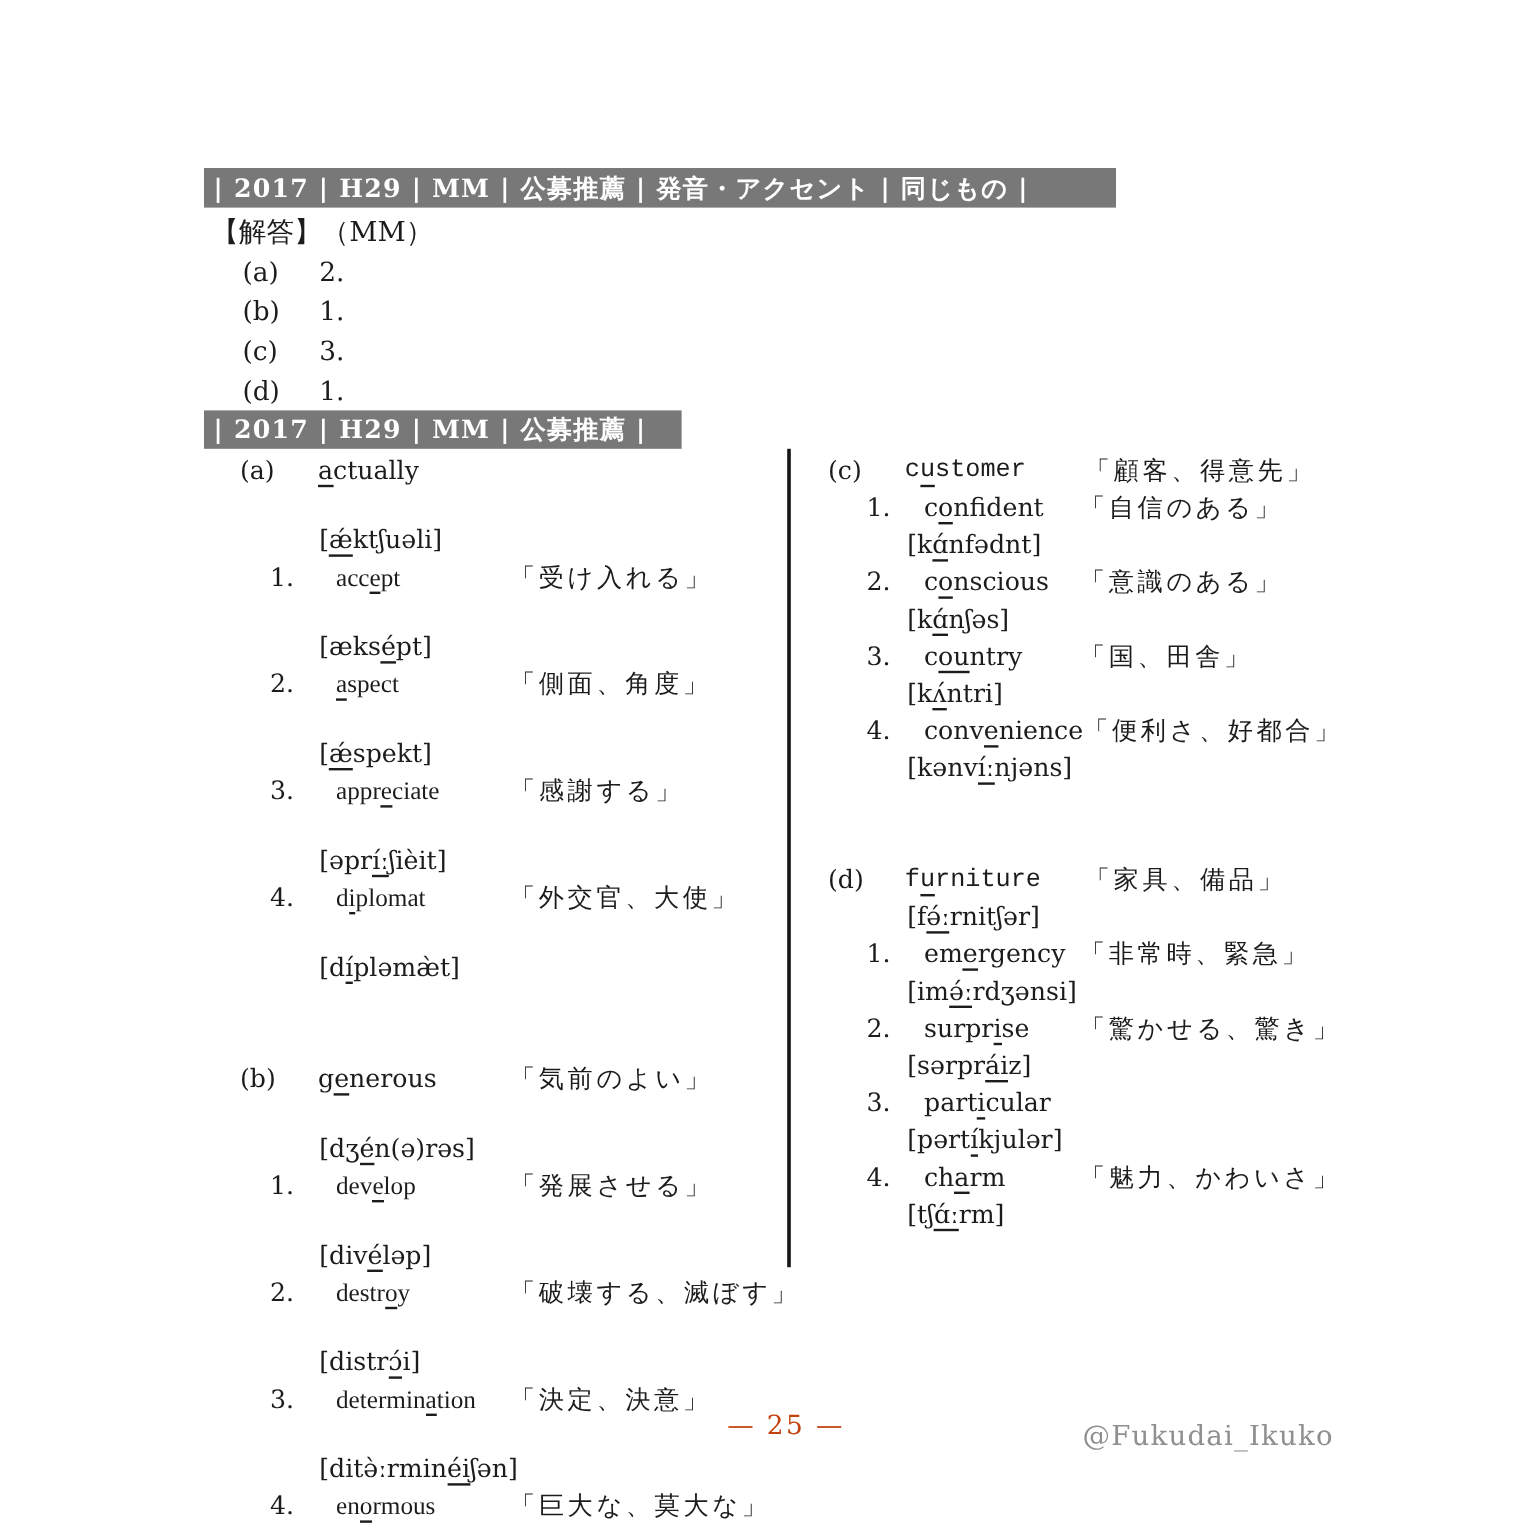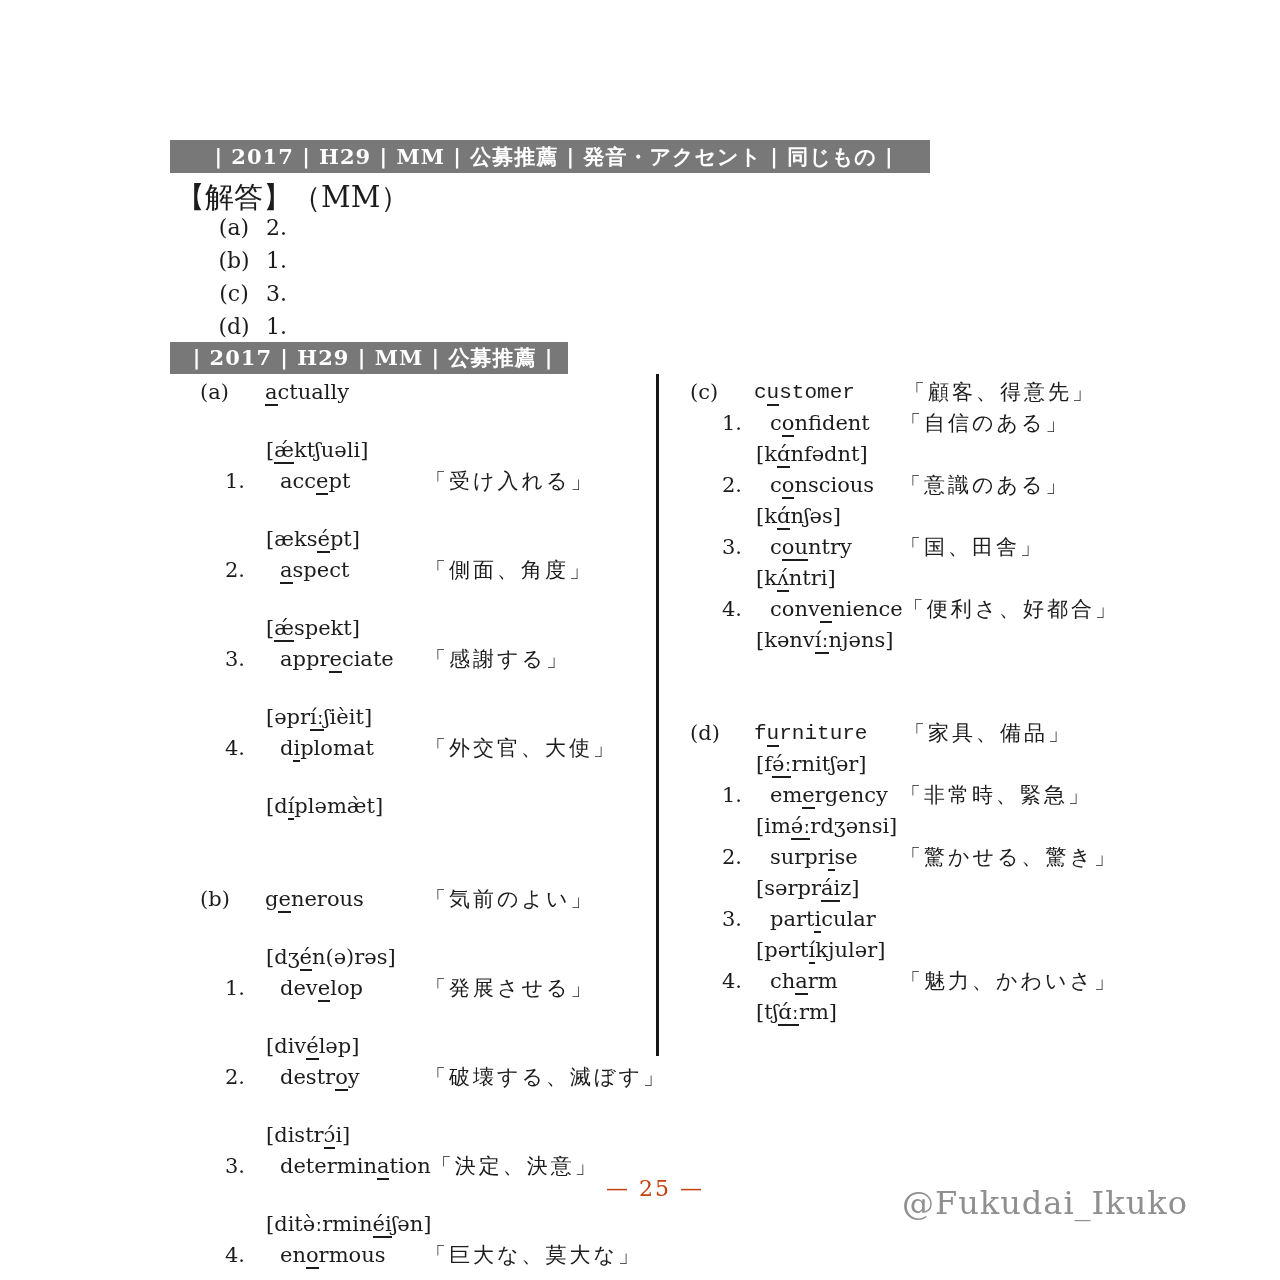--- a/index.html
+++ b/index.html
@@ -1,54 +1,54 @@
 <!DOCTYPE html>
 <html><head>
 <meta charset="utf-8">
 <style>
   html,body{margin:0;padding:0;}
   body{
     width:1280px;height:1280px;background:#ffffff;position:relative;
     font-family:"DejaVu Serif","Liberation Serif",serif;color:#1c1c1c;
     overflow:hidden;
   }
-  .abs{position:absolute;text-align:center;}
+  .abs{position:absolute;}
   .hbar{
     background:#787878;color:#ffffff;font-weight:bold;font-size:21px;
     line-height:33px;box-sizing:border-box;padding-left:8px;
     letter-spacing:1px;white-space:nowrap;overflow:hidden;
   }
   #bar1{left:170px;top:140px;width:760px;height:33px;}
   #bar2{left:170px;top:342px;width:398px;height:32px;line-height:32px;}
-  #kaito{left:176px;top:178px;font-size:29px;}
+  #kaito{left:176px;top:178px;font-size:23px;}
   #answers{left:202px;top:211px;font-size:22px;}
   .answer-row{display:flex;height:33px;line-height:33px;}
   .answer-row .albl{width:64px;}
   #divider{left:656px;top:374px;width:3px;height:682px;background:#151515;}
   .column{position:absolute;top:377px;font-size:21px;}
   #col-left{left:200px;width:456px;}
   #col-right{left:690px;width:475px;}
   .section.second{margin-top:62px;}
   .row{display:flex;height:31px;line-height:31px;white-space:nowrap;}
   .lbl{flex:none;}
   .word{flex:none;}
   #col-left .head .lbl{width:65px;}
   #col-left .item .lbl{width:80px;text-indent:25px;}
   #col-left .head .word{min-width:160px;}
-  #col-left .item .word{min-width:145px;}
+  #col-left .item .word{min-width:145px;font-family:Liberation Serif, serif;}
   #col-left .phon-row{padding-left:66px;margin-top:27px;}
   #col-right .head .lbl{width:64px;}
   #col-right .item .lbl{width:80px;text-indent:32px;}
   #col-right .head .word{min-width:150px;font-family:Liberation Mono, monospace;}
   #col-right .item .word{min-width:130px;}
   #col-right .phon-row{padding-left:66px;}
   .u{border-bottom:2px solid currentColor;}
   .meaning{letter-spacing:3px;}
   #footer-page{left:606px;top:1176px;font-size:22px;letter-spacing:2px;color:#c2410c;}
-  #handle{left:902px;top:1184px;font-size:32px;color:#8f8f8f;letter-spacing:1px;}
+  #handle{left:902px;top:1184px;font-size:23px;color:#8f8f8f;letter-spacing:1px;}
 </style>
 </head>
 <body>
 
 <div id="bar1" class="abs hbar">
   <span>| 2017 | H29 | MM | 公募推薦 | 発音・アクセント | 同じもの |</span>
 </div>
 
 <div id="kaito" class="abs">【解答】（MM）</div>
 

